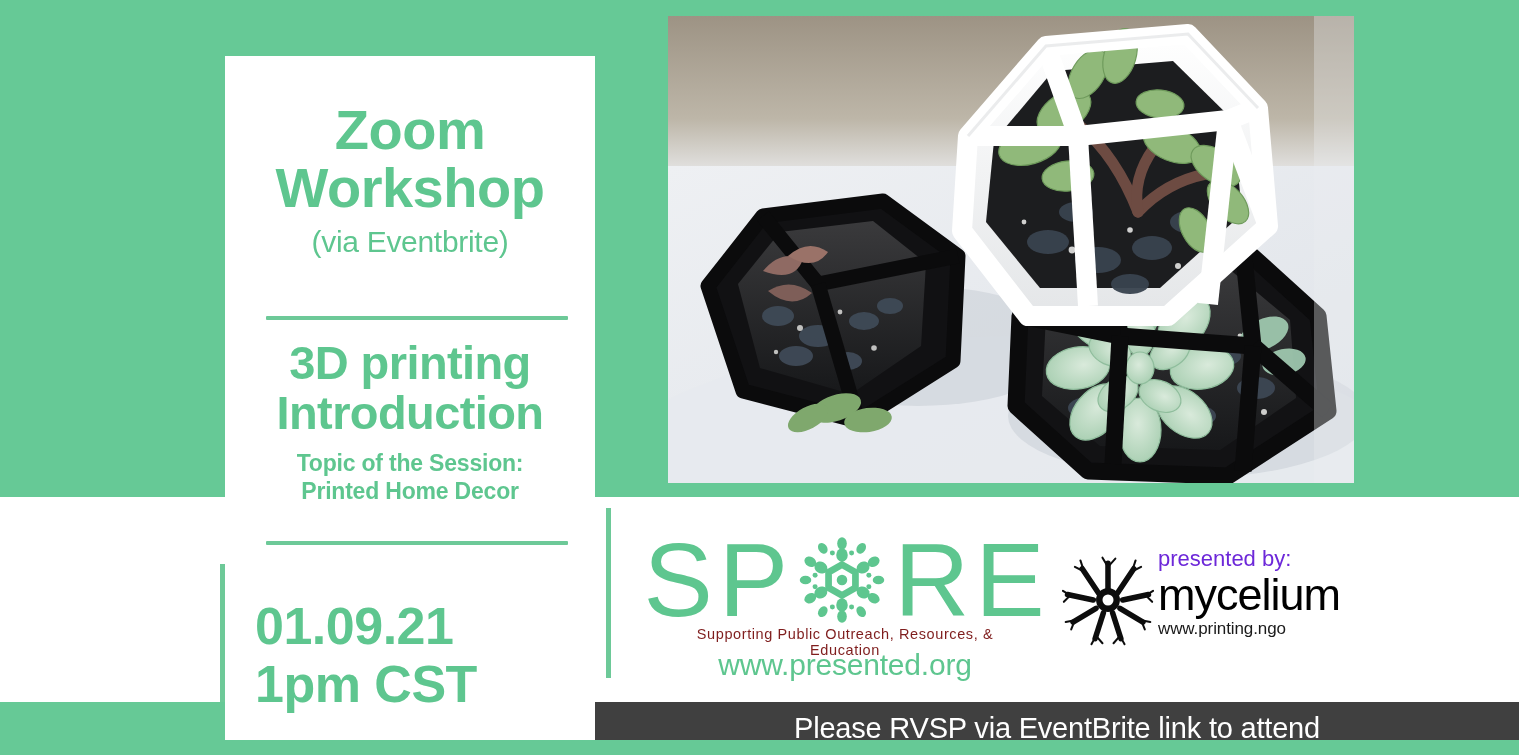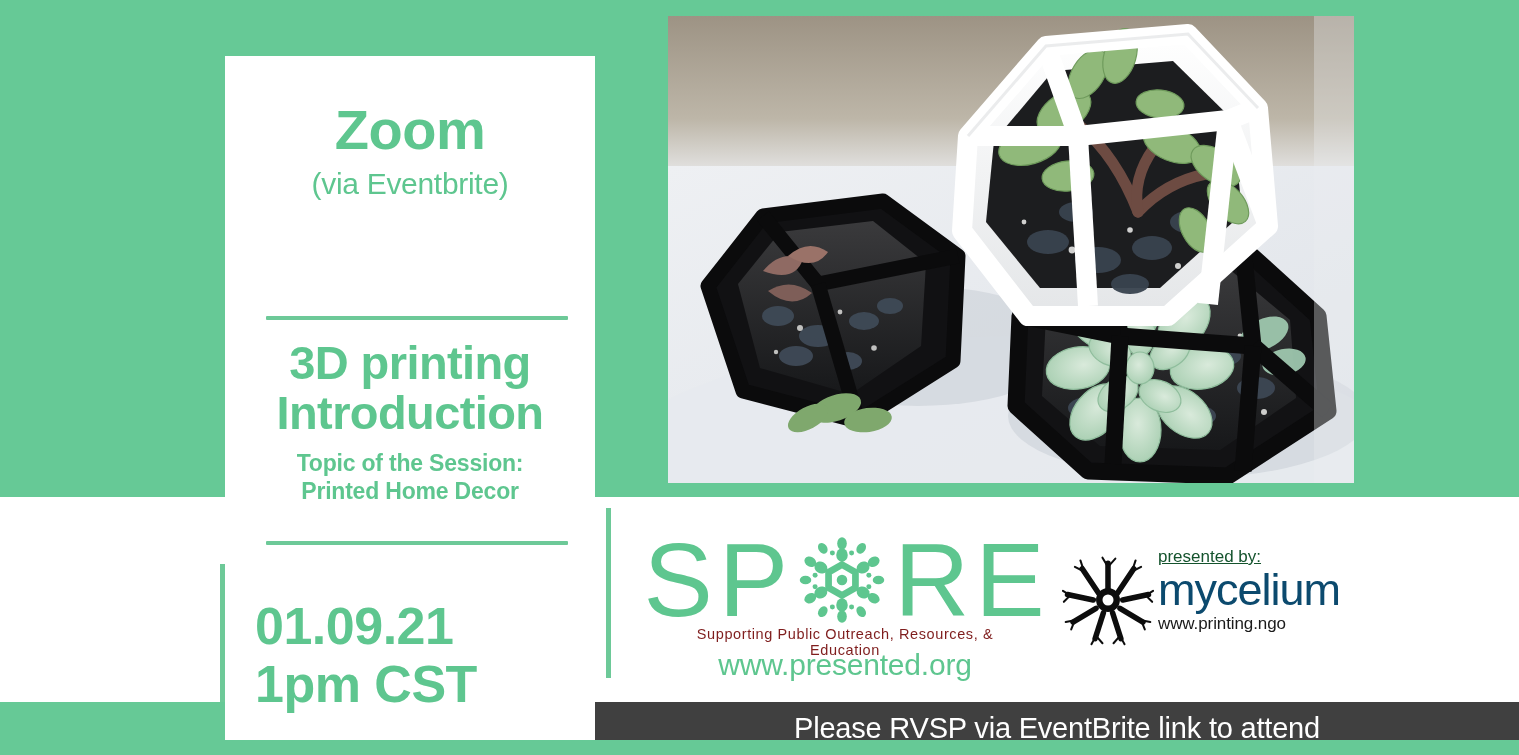--- a/index.html
+++ b/index.html
@@ -82,23 +82,23 @@
     position:absolute;left:0;top:118px;width:370px;text-align:center;
     font-size:30px;color:#5ec68f;font-weight:400;letter-spacing:-0.2px;
   }
 
   
   .myc{
     position:absolute;left:1062px;top:548px;width:245px;height:104px;
   }
   .myc-glyph{position:absolute;left:0;top:6px;width:92px;height:92px;}
   .myc-txt{position:absolute;left:96px;top:0;width:200px;}
-  .myc-pres{font-size:17px;color:#14532d;font-weight:400;line-height:1;text-decoration:underline;}
+  .myc-pres{font-size:22px;color:#6d28d9;font-weight:400;line-height:1;}
   .myc-name{
-    font-size:45px;color:#0c4a6e;font-weight:300;line-height:1.02;
+    font-size:45px;color:#000000;font-weight:300;line-height:1.02;
     letter-spacing:-1px;margin-top:2px;
   }
   .myc-url{font-size:17px;color:#1a1a1a;font-weight:400;margin-top:1px;letter-spacing:-0.1px;}
 
   
   .banner{
     position:absolute;left:595px;top:702px;width:924px;height:53px;
     display:flex;align-items:center;justify-content:center;
     background:#404040;
   }
@@ -302,20 +302,21 @@
 
       <rect x="646" y="0" width="40" height="467" fill="#eceef1" opacity="0.35"></rect>
     </svg>
   </div>
 
   <div class="card">
     <div class="card-inner">
 
       <div class="title-block">
         <div class="t-zoom">Zoom</div>
+        <div class="t-zoom">Workshop</div>
         <div class="t-sub">(via Eventbrite)</div>
       </div>
 
       <div class="rule rule-1"></div>
 
       <div class="topic-block">
         <div class="t-3d">3D printing</div>
         <div class="t-3d">Introduction</div>
         <div class="t-topic">
           <div>Topic of the Session:</div>

